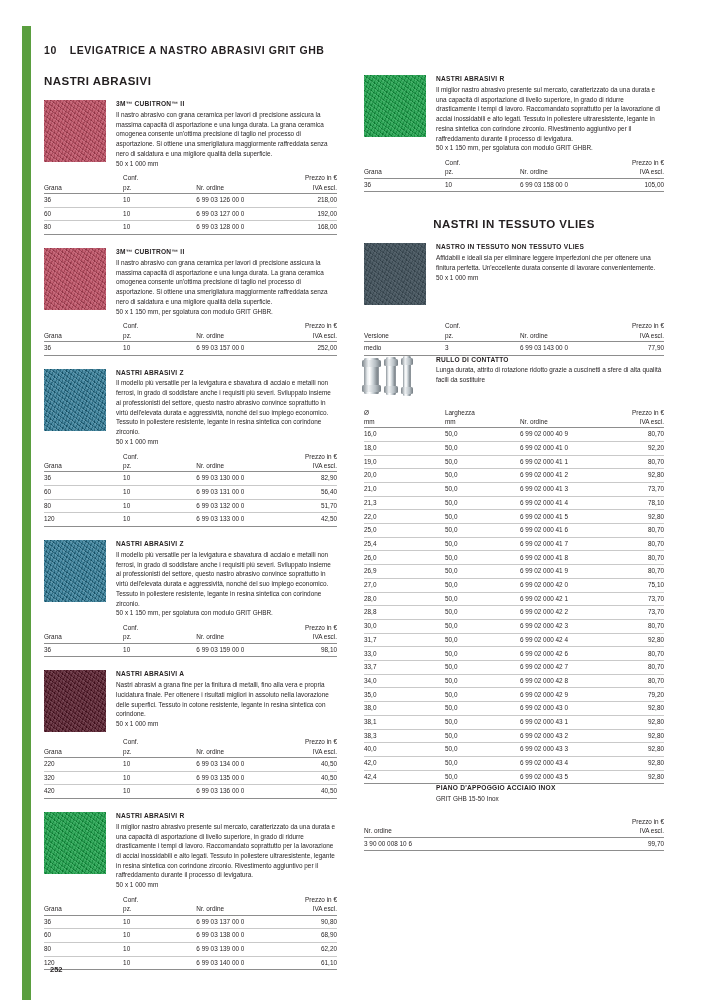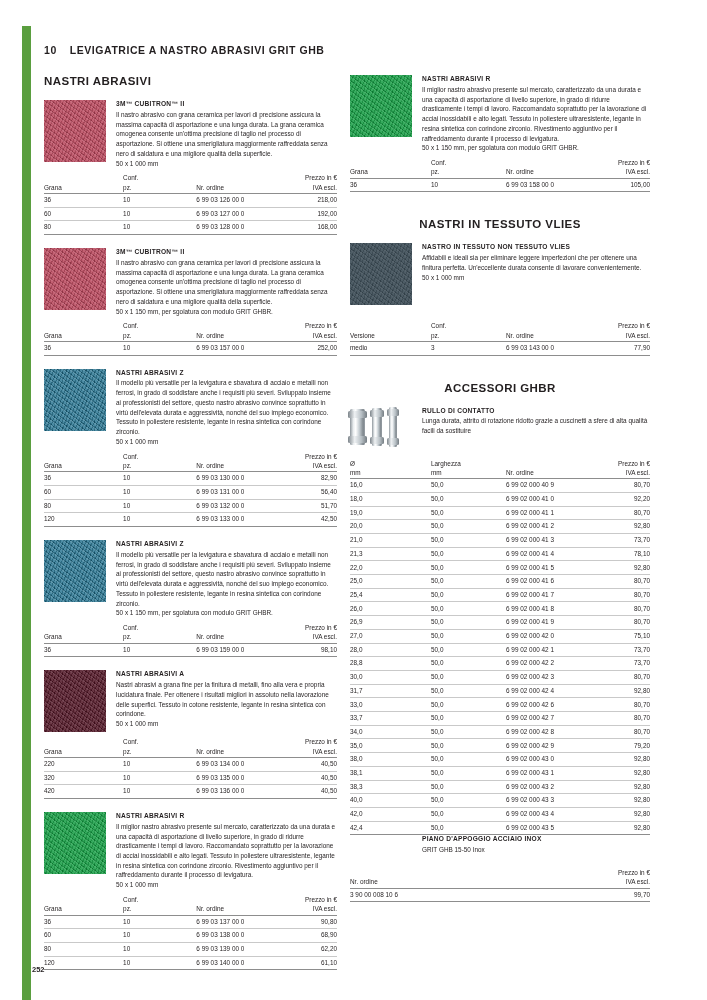--- a/index.html
+++ b/index.html
@@ -35,21 +35,21 @@
     display: flex;
     align-items: baseline;
     gap: 13px;
     font-size: 10.5px;
     font-weight: bold;
     letter-spacing: .55px;
     margin: 14px 0 0 7px;
   }
   .columns {
     display: flex;
-    gap: 13px;
+    gap: 27px;
     margin-top: 19px;
     margin-left: 7px;
   }
   .col { width: 293px; }
   .col-right { width: 300px; }
 
   h2.section {
     font-size: 11.5px;
     font-weight: bold;
     letter-spacing: .45px;
@@ -153,21 +153,21 @@
     border-radius: 1.5px;
   }
   .roller::before { top: 2px; }
   .roller::after  { bottom: 2px; }
   .r1 { width: 15px; height: 36px; }
   .r2 { width: 10px; height: 38px; }
   .r3 { width: 8px;  height: 40px; }
 
   .pagenum {
     position: absolute;
-    left: 32px; bottom: 26px;
+    left: 50px; bottom: 26px;
     font-size: 7.5px;
     font-weight: bold;
   }
   .nowrap { white-space: nowrap; }
 </style>
 </head>
 <body>
 
 <div class="edge-bar"></div>
 <div class="edge-bar-top"></div>
@@ -492,21 +492,20 @@
         <tbody>
           <tr>
               <td>medio</td>
               <td>3</td>
               <td class="nowrap">6 99 03 143 00 0</td>
               <td class="num">77,90</td>
             </tr>
         </tbody>
       </table>
 
-      <h2 class="section spaced">ACCESSORI GHBR</h2>
 
       <div class="product">
         <div class="rollers">
           <div class="roller r1"></div>
           <div class="roller r2"></div>
           <div class="roller r3"></div>
         </div>
         <div class="prodbody">
           <p class="prodtitle">RULLO DI CONTATTO</p>
           <p class="proddesc">Lunga durata, attrito di rotazione ridotto grazie a cuscinetti a sfere di alta qualità facili da sostituire</p>

